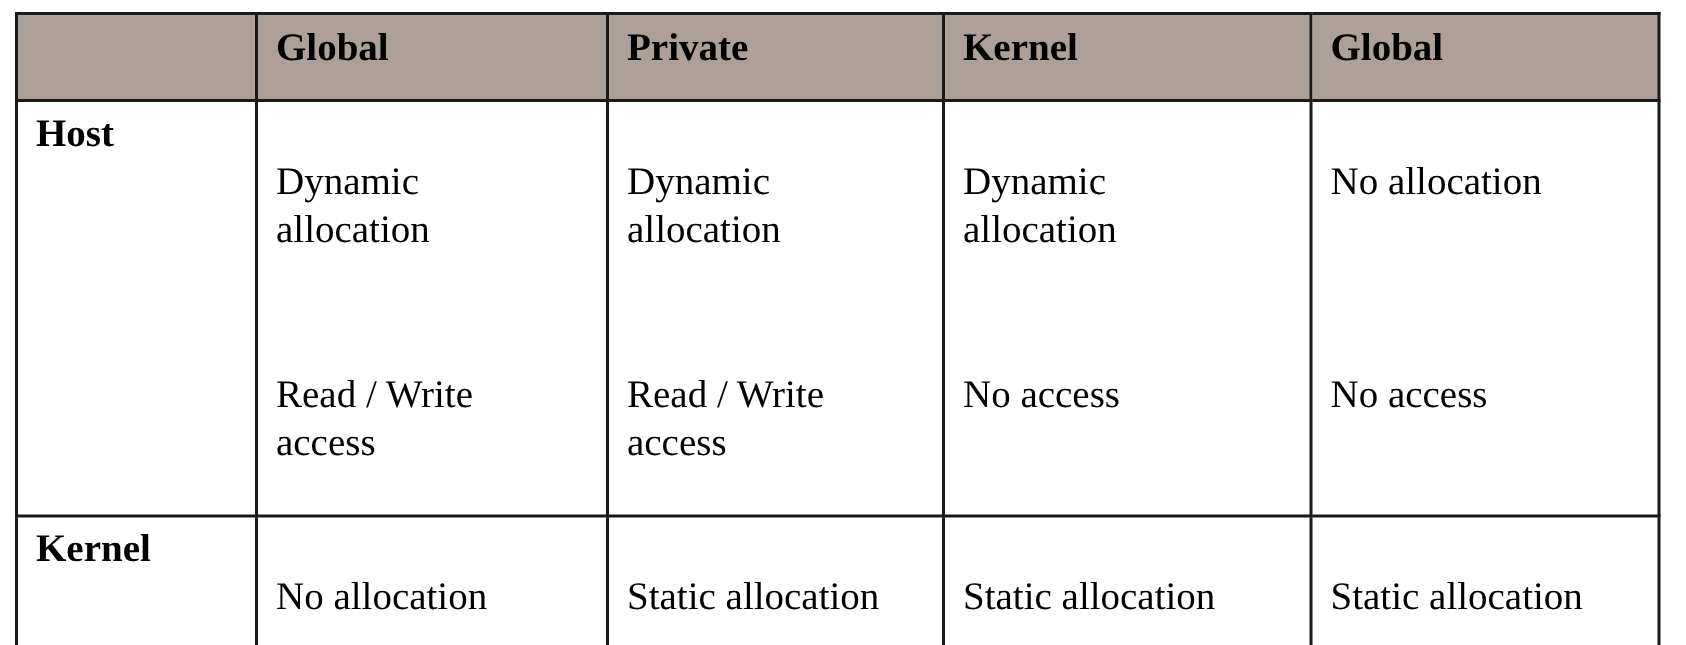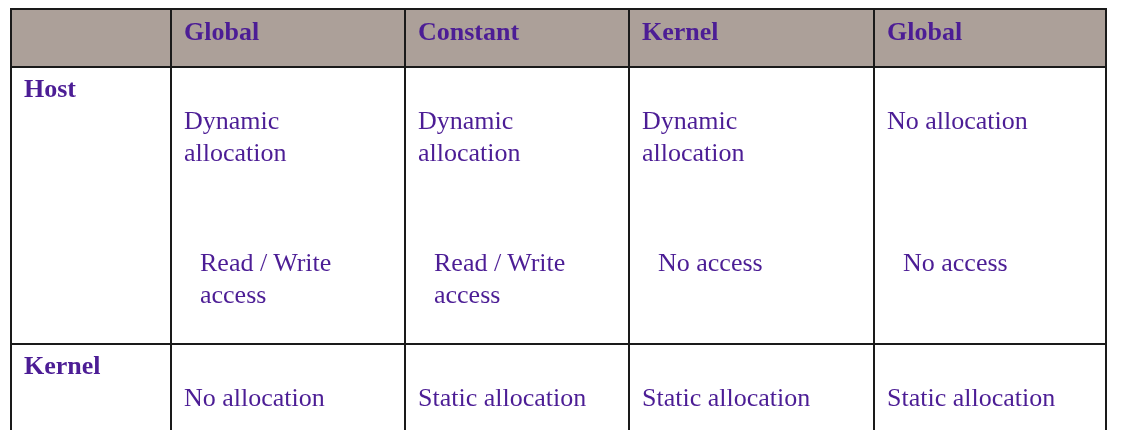--- a/index.html
+++ b/index.html
@@ -8,21 +8,21 @@
     background: #ffffff;
     width: 1124px;
     height: 430px;
     overflow: hidden;
   }
   .page {
     position: relative;
     width: 1124px;
     height: 430px;
     font-family: "Liberation Serif", "DejaVu Serif", serif;
-    color: #4c1d95;
+    color: #000000;
   }
   table.mem-table {
     position: absolute;
     left: 10px;
     top: 8px;
     border-collapse: collapse;
     table-layout: fixed;
     font-size: 26px;
     line-height: 32px;
   }
@@ -54,39 +54,39 @@
   }
   th.rowlabel {
     font-weight: bold;
     background: #ffffff;
     padding-left: 11px;
     margin-top: 28px;
   }
   .alloc { white-space: pre-line; }
   tr.row-host .alloc   { height: 110px; }
   tr.row-kernel .alloc { height: 72px; }
-  .access { white-space: pre-line; margin-left: 16px; }
+  .access { white-space: pre-line; }
 </style>
 </head>
 <body>
 
 <div class="page">
   <table class="mem-table">
     <colgroup>
       <col class="col-label">
       <col class="col-global">
       <col class="col-constant">
       <col class="col-local">
       <col class="col-private">
     </colgroup>
     <thead>
       <tr class="header-row">
         <th></th>
         <th>Global</th>
-        <th>Constant</th>
+        <th>Private</th>
         <th>Kernel</th>
         <th>Global</th>
       </tr>
     </thead>
     <tbody>
       <tr class="row-host">
         <th class="rowlabel">Host</th>
         <td>
           <div class="alloc">Dynamic
 allocation</div>

